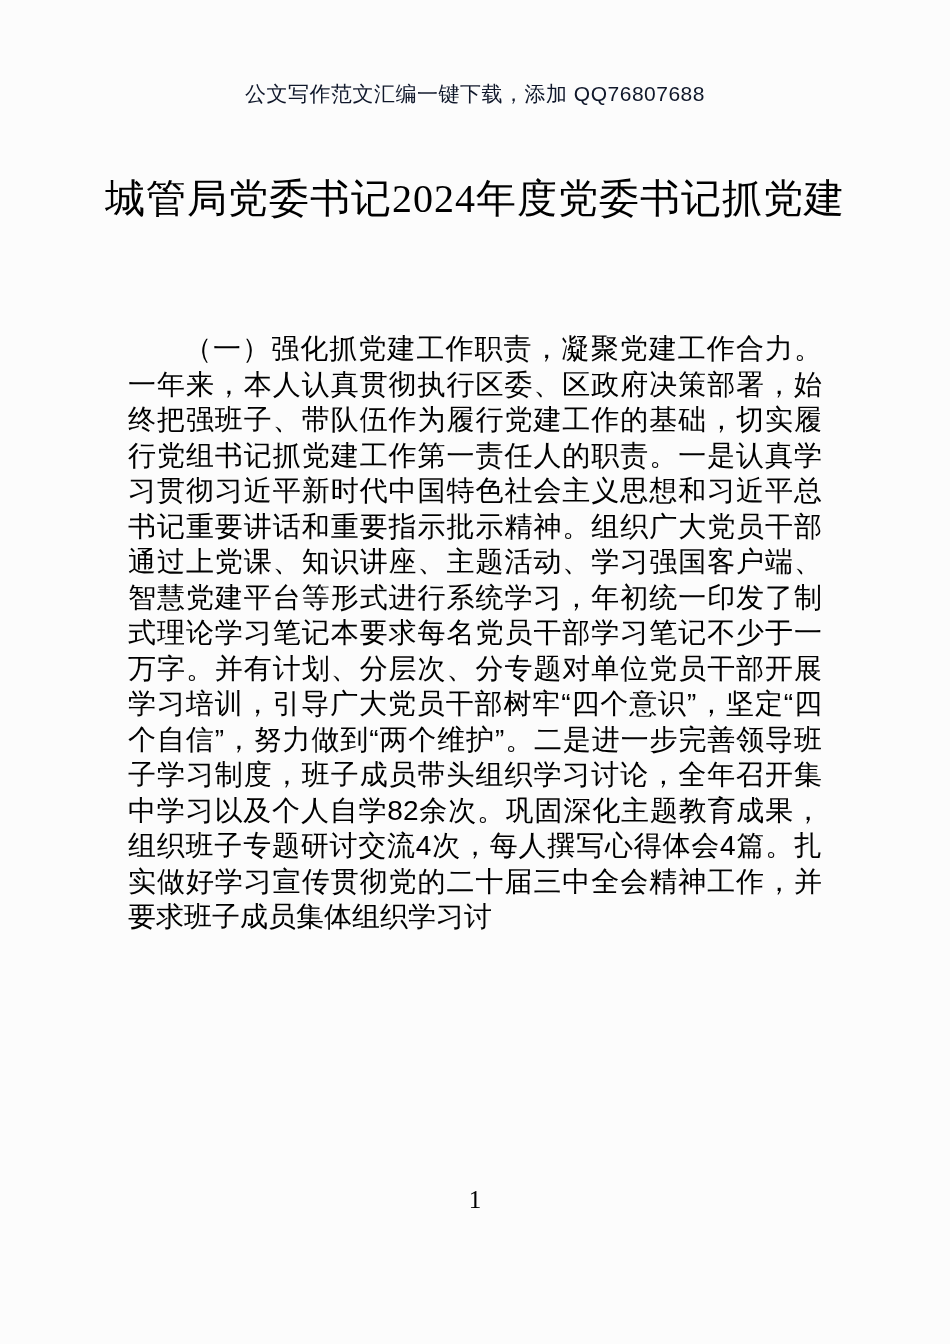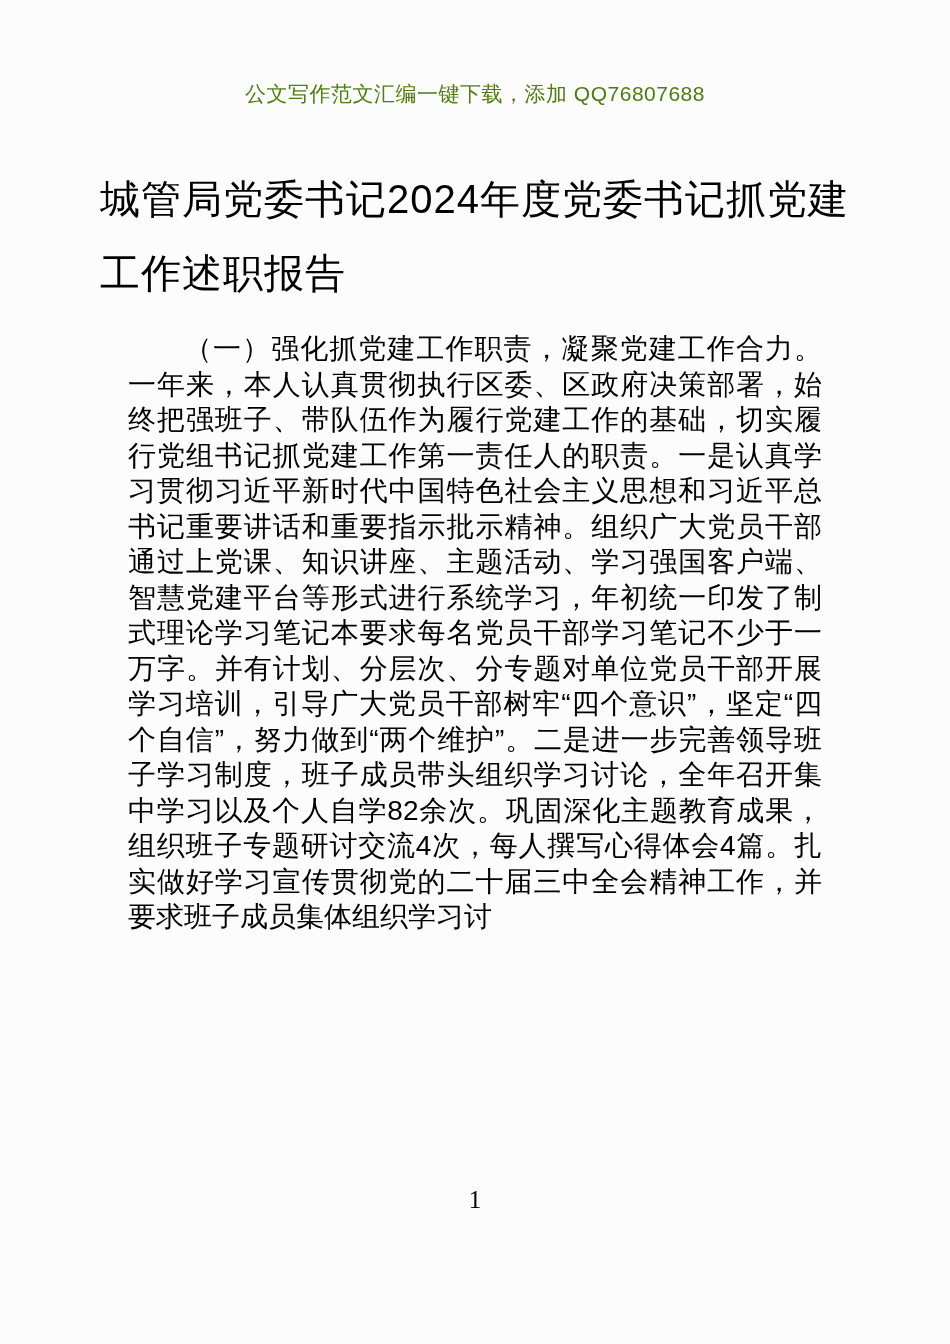--- a/index.html
+++ b/index.html
@@ -17,33 +17,35 @@
     color: #000000;
   }
   .notice {
     position: absolute;
     top: 80px;
     left: 0;
     width: 100%;
     text-align: center;
     font-size: 21px;
     line-height: 28px;
-    color: #4d7c0f;
+    color: #0f172a;
     letter-spacing: 0.5px;
   }
   .doc-title {
     position: absolute;
     top: 162px;
     left: 100px;
     width: 750px;
     margin: 0;
+    text-align: center;
     font-size: 40px;
     line-height: 74px;
     font-weight: 500;
     letter-spacing: 1px;
+    font-family: Liberation Serif, serif;
   }
   .doc-title .title-line {
     display: block;
   }
   .doc-body {
     position: absolute;
     top: 331px;
     left: 128px;
     width: 694px;
     font-size: 28px;
@@ -69,21 +71,20 @@
 </style>
 </head>
 <body>
 
 <div class="page">
 
   <div class="notice">公文写作范文汇编一键下载，添加 QQ76807688</div>
 
   <h1 class="doc-title">
     <span class="title-line">城管局党委书记2024年度党委书记抓党建</span>
-    <span class="title-line">工作述职报告</span>
   </h1>
 
   <div class="doc-body">
     <p>（一）强化抓党建工作职责，凝聚党建工作合力。一年来，本人认真贯彻执行区委、区政府决策部署，始终把强班子、带队伍作为履行党建工作的基础，切实履行党组书记抓党建工作第一责任人的职责。一是认真学习贯彻习近平新时代中国特色社会主义思想和习近平总书记重要讲话和重要指示批示精神。组织广大党员干部通过上党课、知识讲座、主题活动、学习强国客户端、智慧党建平台等形式进行系统学习，年初统一印发了制式理论学习笔记本要求每名党员干部学习笔记不少于一万字。并有计划、分层次、分专题对单位党员干部开展学习培训，引导广大党员干部树牢“四个意识”，坚定“四个自信”，努力做到“两个维护”。二是进一步完善领导班子学习制度，班子成员带头组织学习讨论，全年召开集中学习以及个人自学82余次。巩固深化主题教育成果，组织班子专题研讨交流4次，每人撰写心得体会4篇。扎实做好学习宣传贯彻党的二十届三中全会精神工作，并要求班子成员集体组织学习讨</p>
   </div>
 
   <div class="page-number">1</div>
 
 </div>
 

